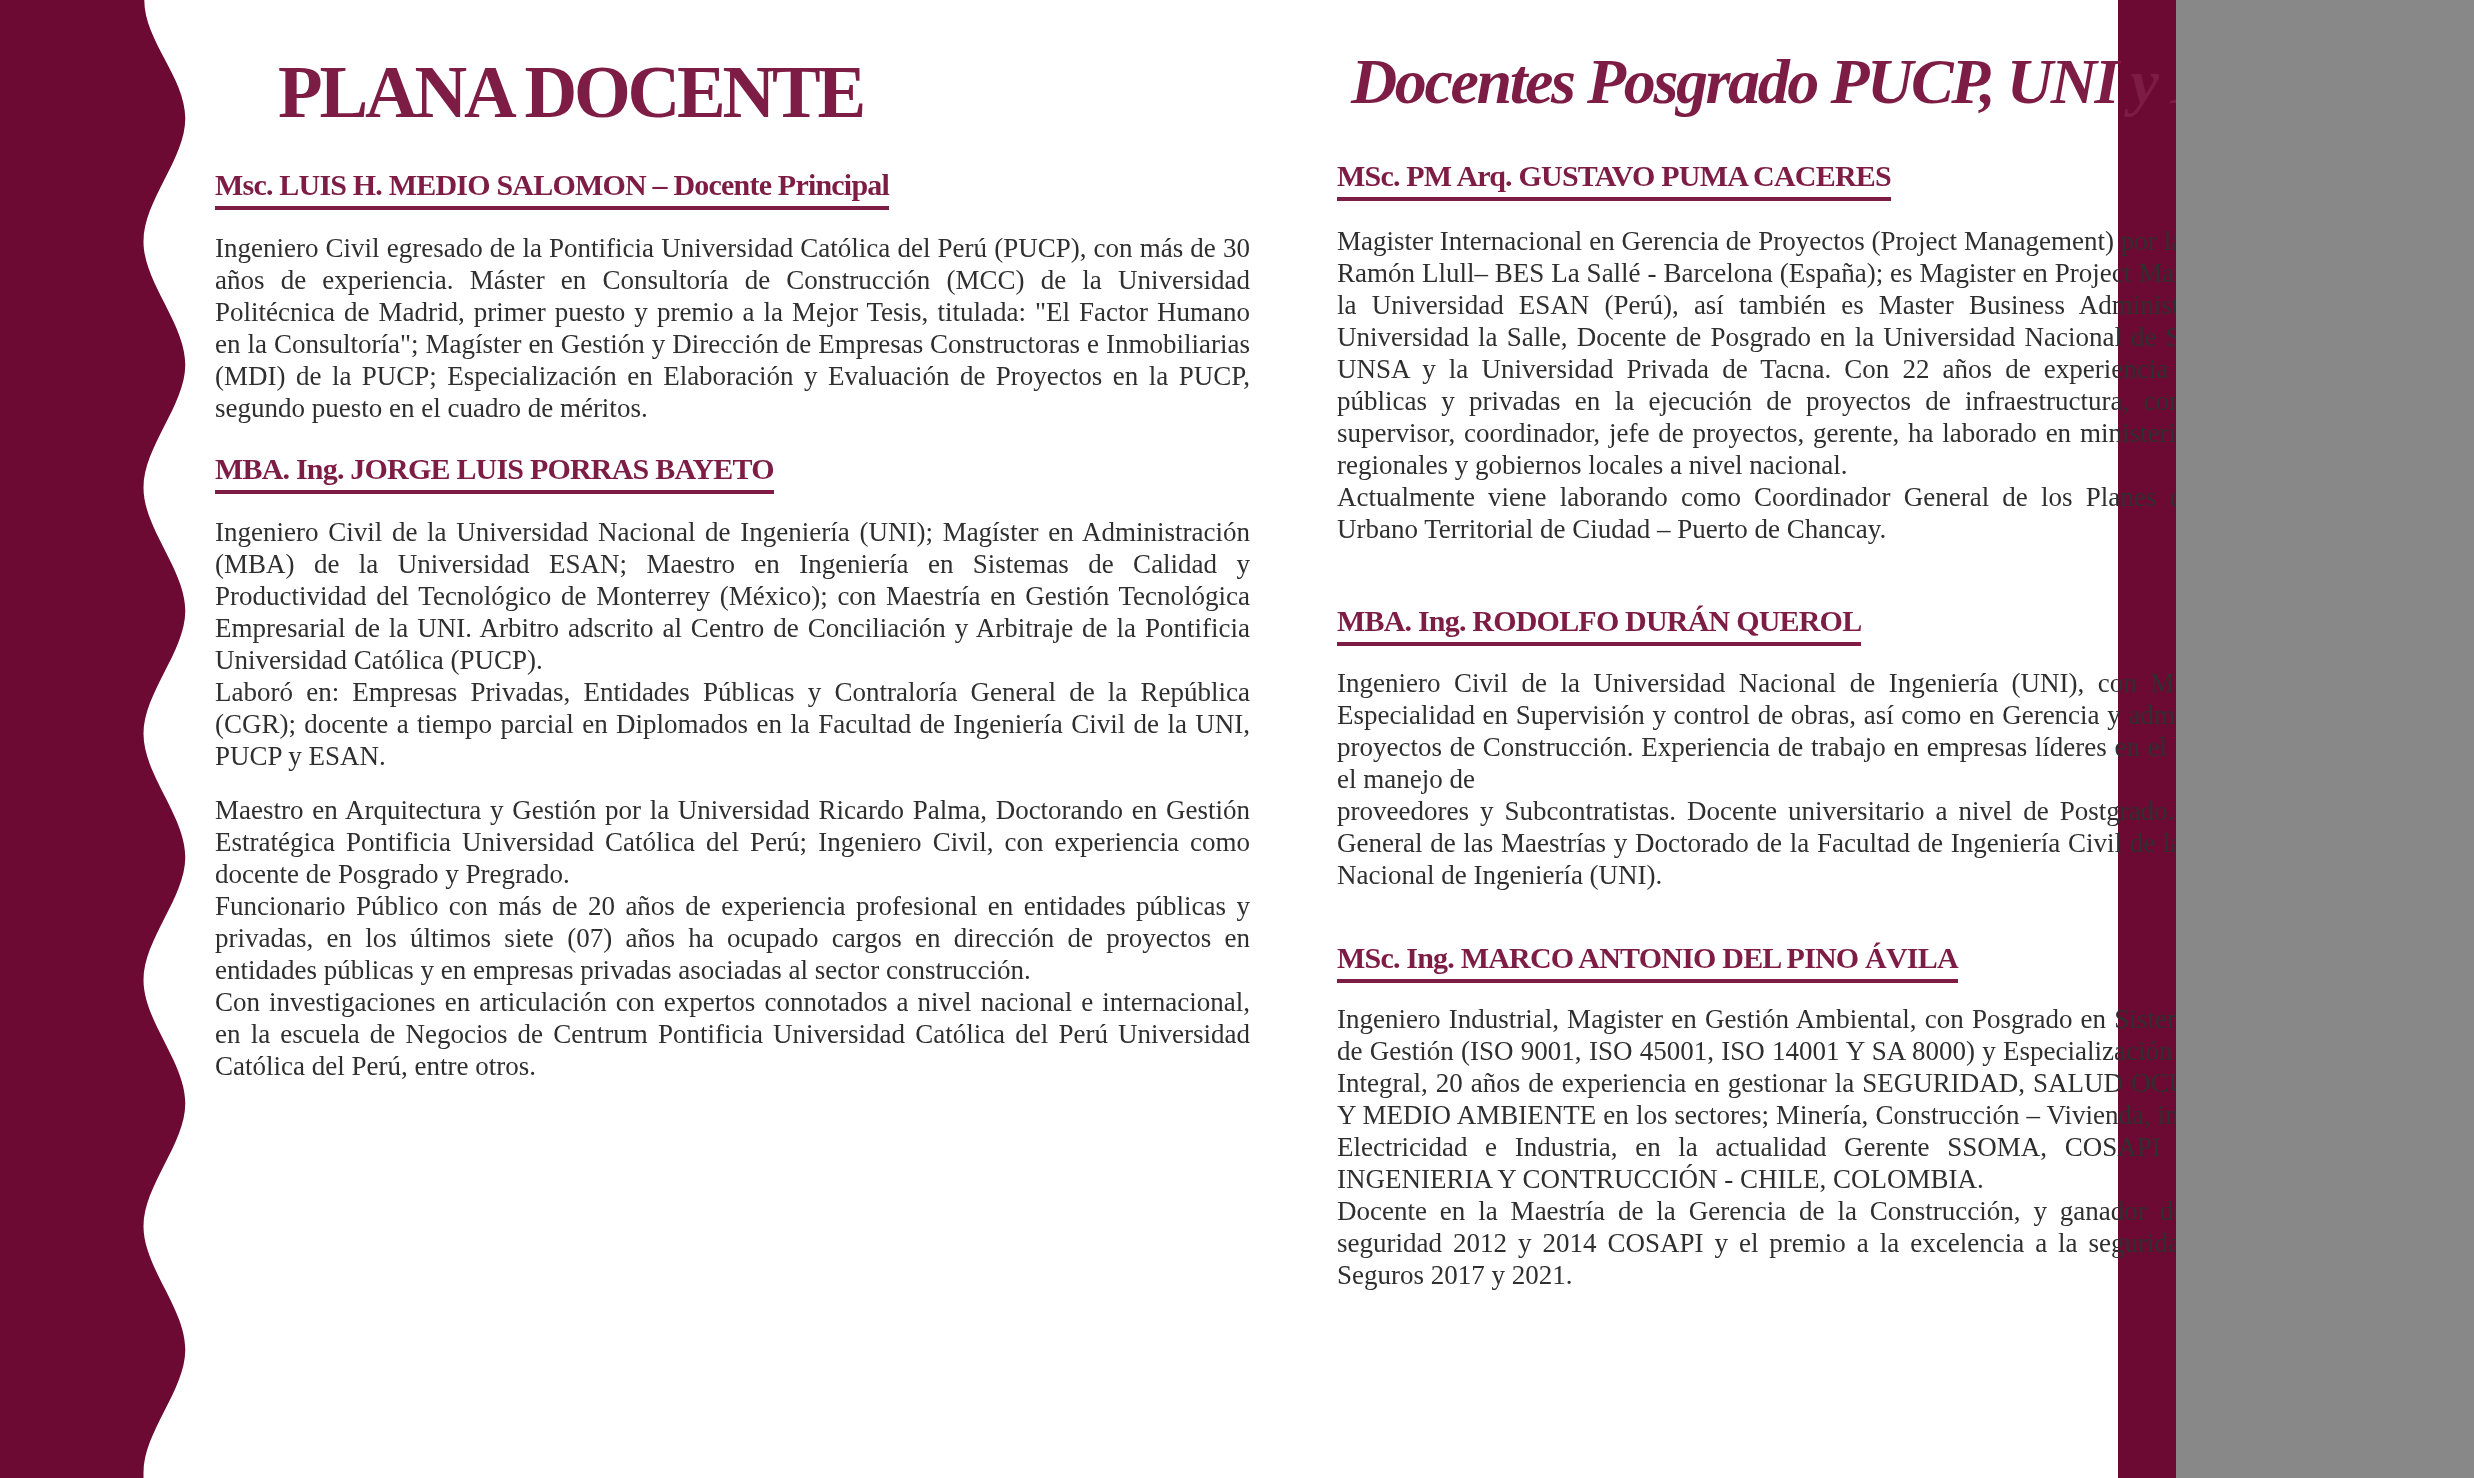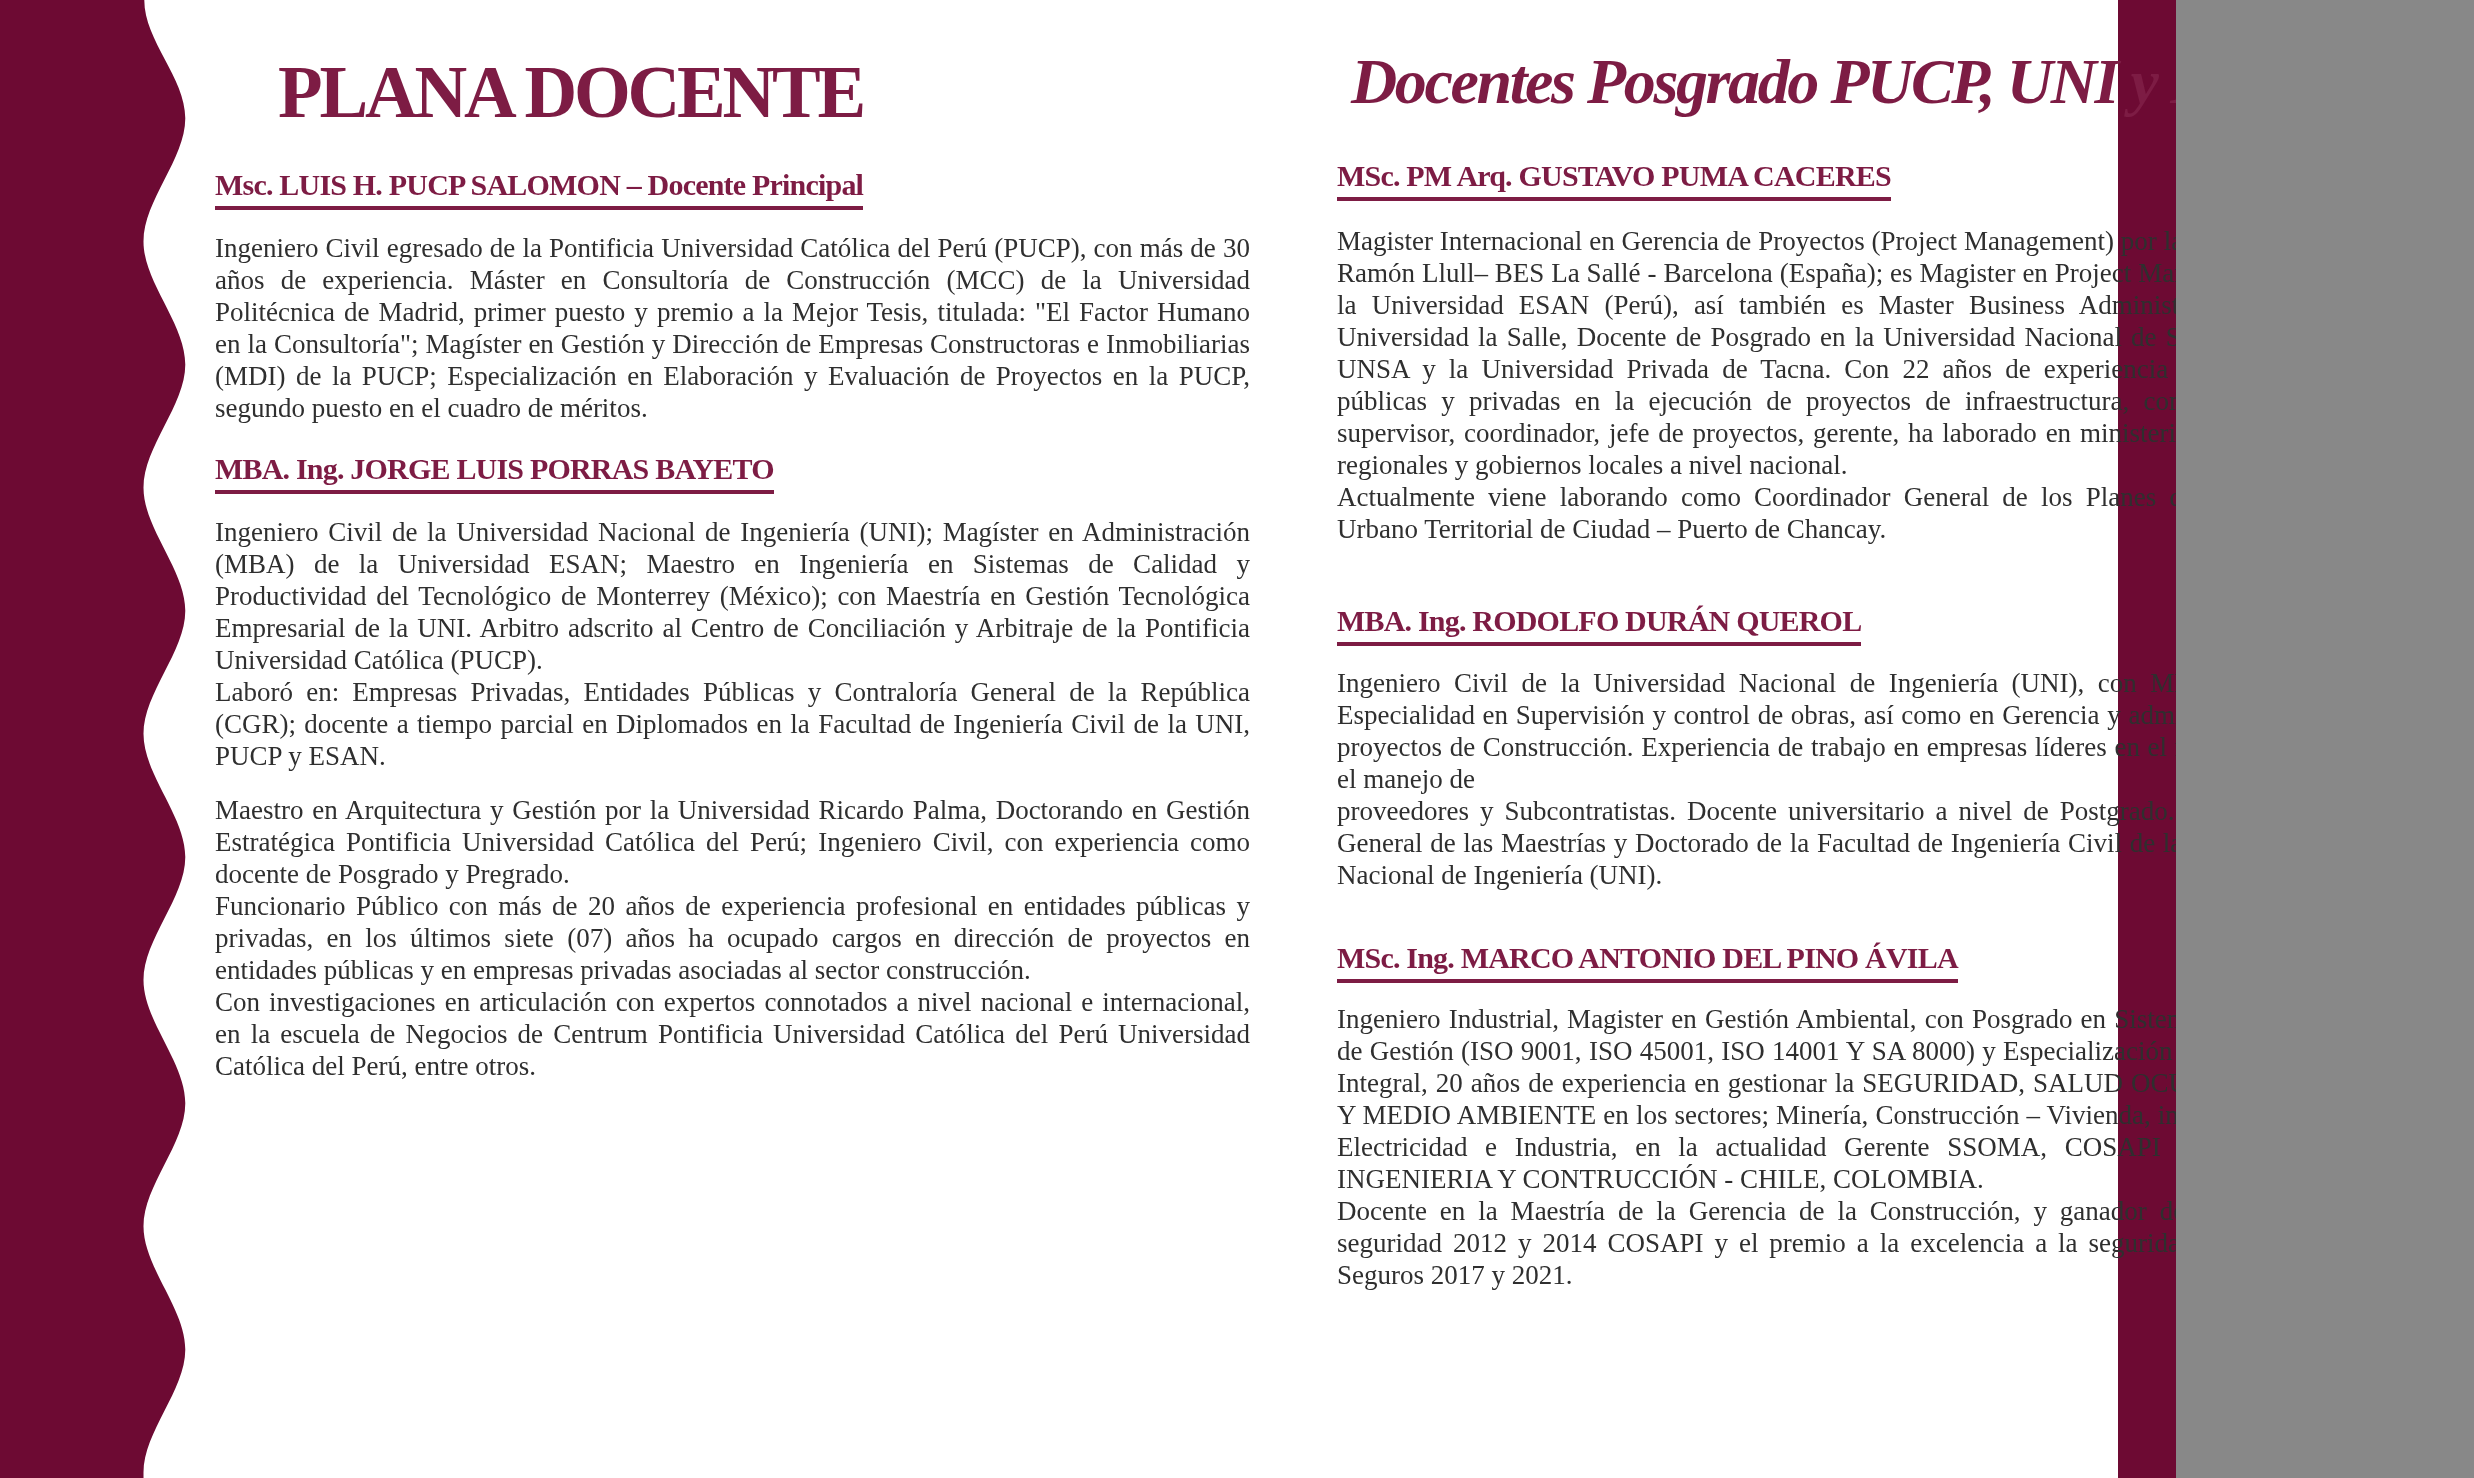--- a/index.html
+++ b/index.html
@@ -103,21 +103,21 @@
              C235,1762 182,1814 182,1866
              L182,1873 L0,1873 Z" fill="#6d0a33"></path>
   </svg>
 
   <div class="right-bar"></div>
 
   <div class="col col-left">
     <div class="page-title">PLANA DOCENTE</div>
 
     <div>
-      <div class="h1"><span class="sec-heading">Msc. LUIS H. PUCP SALOMON – Docente Principal</span></div>
+      <div class="h1"><span class="sec-heading">Msc. LUIS H. MEDIO SALOMON – Docente Principal</span></div>
       <div class="bio b1">
         <p>Ingeniero Civil egresado de la Pontificia Universidad Católica del Perú (PUCP), con más de 30 años de experiencia. Máster en Consultoría de Construcción (MCC) de la Universidad Politécnica de Madrid, primer puesto y premio a la Mejor Tesis, titulada: "El Factor Humano en la Consultoría"; Magíster en Gestión y Dirección de Empresas Constructoras e Inmobiliarias (MDI) de la PUCP; Especialización en Elaboración y Evaluación de Proyectos en la PUCP, segundo puesto en el cuadro de méritos.</p>
       </div>
     </div>
 
     <div>
       <div class="h2"><span class="sec-heading">MBA. Ing. JORGE LUIS PORRAS BAYETO</span></div>
       <div class="bio b2">
         <p>Ingeniero Civil de la Universidad Nacional de Ingeniería (UNI); Magíster en Administración (MBA) de la Universidad ESAN; Maestro en Ingeniería en Sistemas de Calidad y Productividad del Tecnológico de Monterrey (México); con Maestría en Gestión Tecnológica Empresarial de la UNI. Arbitro adscrito al Centro de Conciliación y Arbitraje de la Pontificia Universidad Católica (PUCP).</p>
         <p>Laboró en: Empresas Privadas, Entidades Públicas y Contraloría General de la República (CGR); docente a tiempo parcial en Diplomados en la Facultad de Ingeniería Civil de la UNI, PUCP y ESAN.</p>

